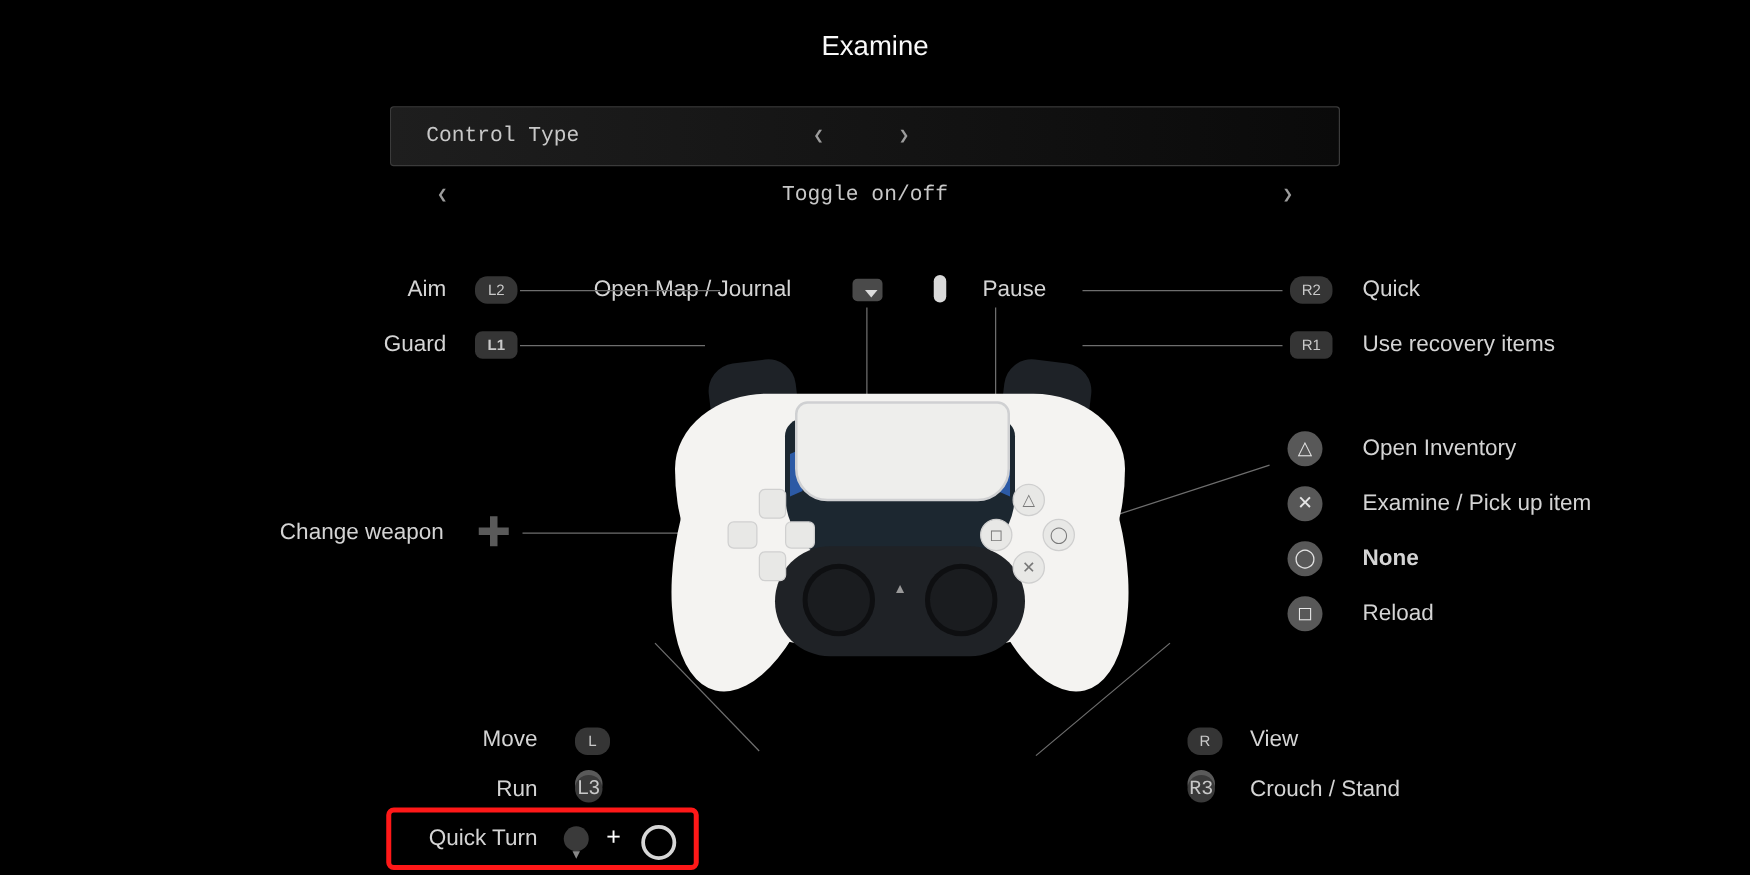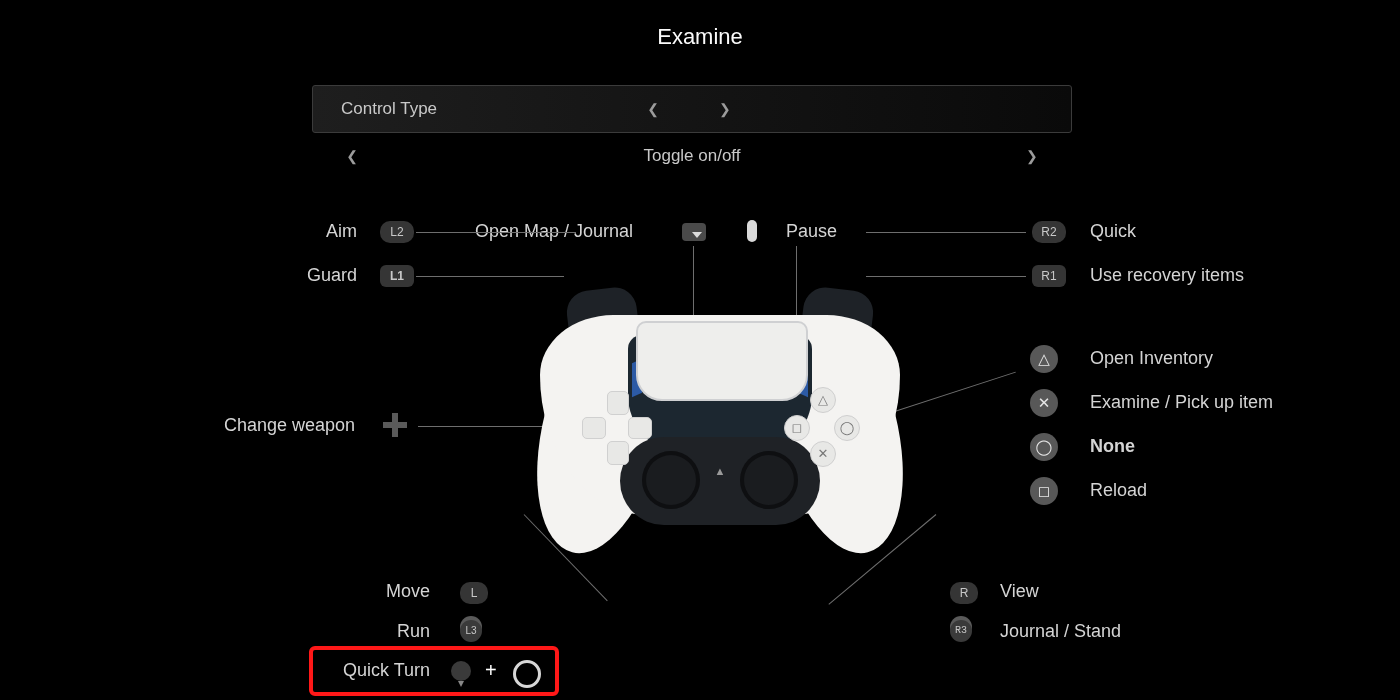--- a/index.html
+++ b/index.html
@@ -8,21 +8,21 @@
     background:#000; color:#d8d8d8;
     font-family:"Segoe UI","Helvetica Neue",Arial,sans-serif;
     overflow:hidden;
   }
   .title {
     position:absolute; left:0; right:0; top:24px;
     text-align:center; color:#fafafa; font-size:22px; font-weight:500;
   }
   
   .optbox {
-    position:absolute; left:312px; top:85px; width:760px;
+    position:absolute; left:312px; top:85px; width:760px;font-family:Liberation Mono, monospace;
   }
   .optrow {
     display:flex; align-items:center; height:46px; padding:0 28px;
     color:#c8c8c8; font-size:17px;
   }
   .optrow.selected {
     background:linear-gradient(90deg,#1e1e1e 0%,#0a0a0a 100%);
     border:1px solid #3b3b3b; border-radius:3px;
   }
   .optrow .label { flex:0 0 300px; text-align:left; }
@@ -132,21 +132,21 @@
   .touchpad-icon::after{
     content:""; position:absolute; right:4px; bottom:3px;
     border-left:5px solid transparent; border-right:5px solid transparent;
     border-top:6px solid #dcdcdc;
   }
   .options-icon {
     width:10px; height:22px; background:#d9d9d9; border-radius:5px;
   }
   .l3cap,.r3cap{
     position:absolute; width:22px; height:22px; background:#3a3a3a; border-radius:50%;
-    color:#c8c8c8; font-size:10px; text-align:center; line-height:22px;
+    color:#c8c8c8; font-size:16px; text-align:center; line-height:22px;
     box-shadow:0 -4px 0 #5a5a5a;
   }
   .stickdot{
     position:absolute; width:20px; height:20px; background:#3a3a3a; border-radius:50%;
   }
   .stickdot::after{
     content:""; position:absolute; left:7px; top:20px;
     border-left:3px solid transparent; border-right:3px solid transparent;
     border-top:6px solid #888;
   }
@@ -224,21 +224,21 @@
   <div class="fbtn" style="left:1030px; top:253px;">◯</div>
   <div class="lbl rlbl" style="left:1090px; top:256px;font-weight:bold;">None</div>
 
   <div class="fbtn" style="left:1030px; top:297px;">◻</div>
   <div class="lbl rlbl" style="left:1090px; top:300px;">Reload</div>
 
   <div class="badge" style="left:950px; top:402px; min-width:20px;">R</div>
   <div class="lbl rlbl" style="left:1000px; top:401px;">View</div>
 
   <div class="r3cap l3cap" style="left:950px; top:440px;font-family:Liberation Mono, monospace;">R3</div>
-  <div class="lbl rlbl" style="left:1000px; top:441px;">Journal / Stand</div>
+  <div class="lbl rlbl" style="left:1000px; top:441px;">Crouch / Stand</div>
 
   <div class="ln" style="left:416px; top:52px; width:160px; height:1px;"></div>
   <div class="ln" style="left:416px; top:96px; width:148px; height:1px;"></div>
   <div class="ln" style="left:693px; top:66px; width:1px; height:92px;"></div>
   <div class="ln" style="left:796px; top:66px; width:1px; height:80px;"></div>
   <div class="ln" style="left:866px; top:52px; width:160px; height:1px;"></div>
   <div class="ln" style="left:866px; top:96px; width:160px; height:1px;"></div>
   <div class="ln" style="left:418px; top:246px; width:152px; height:1px;"></div>
   <div class="ln" style="left:524px; top:334px; width:120px; height:1px; transform:rotate(46deg); transform-origin:left center;"></div>
   <div class="ln" style="left:796px; top:334px; width:140px; height:1px; transform:rotate(-40deg); transform-origin:right center;"></div>

